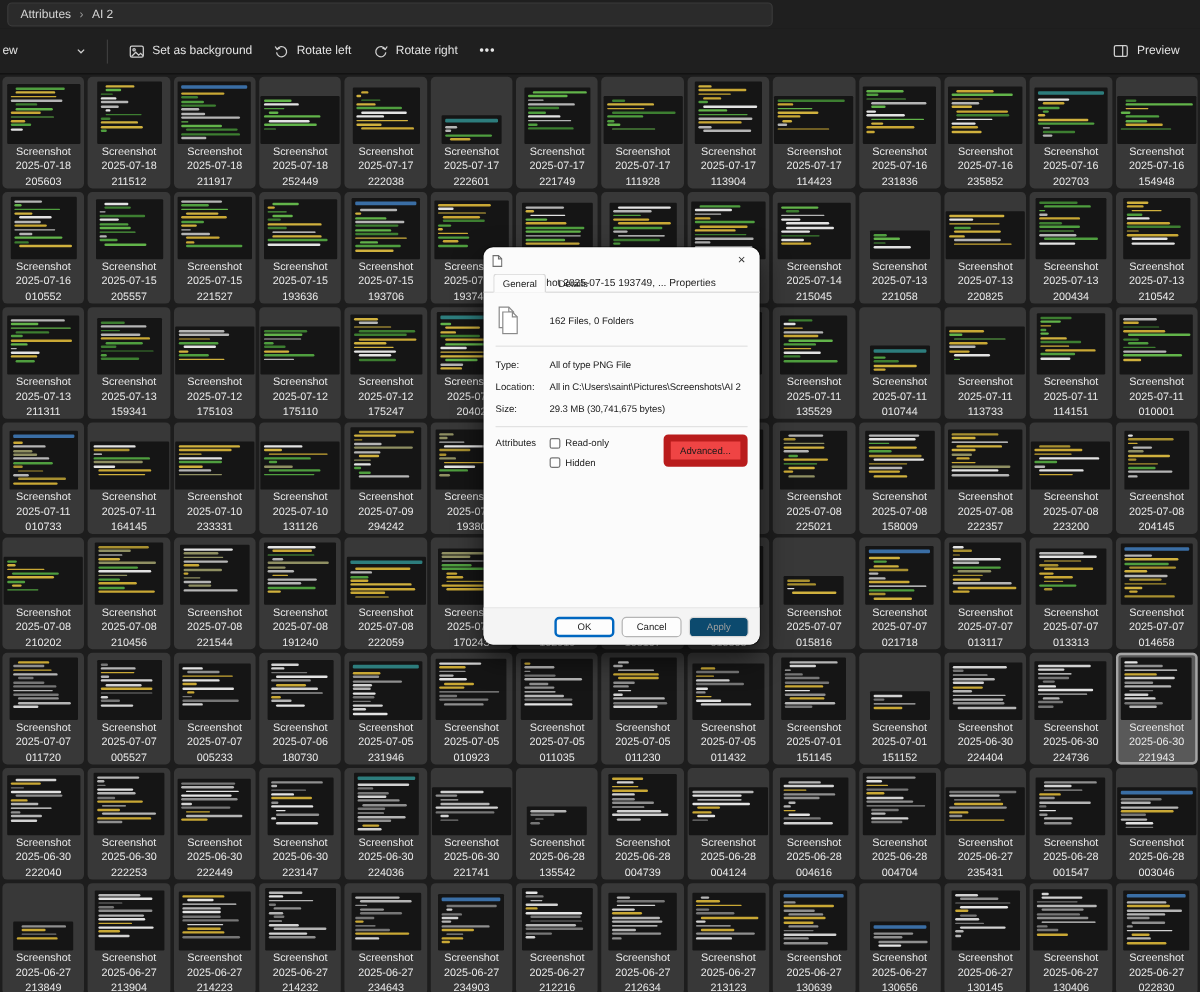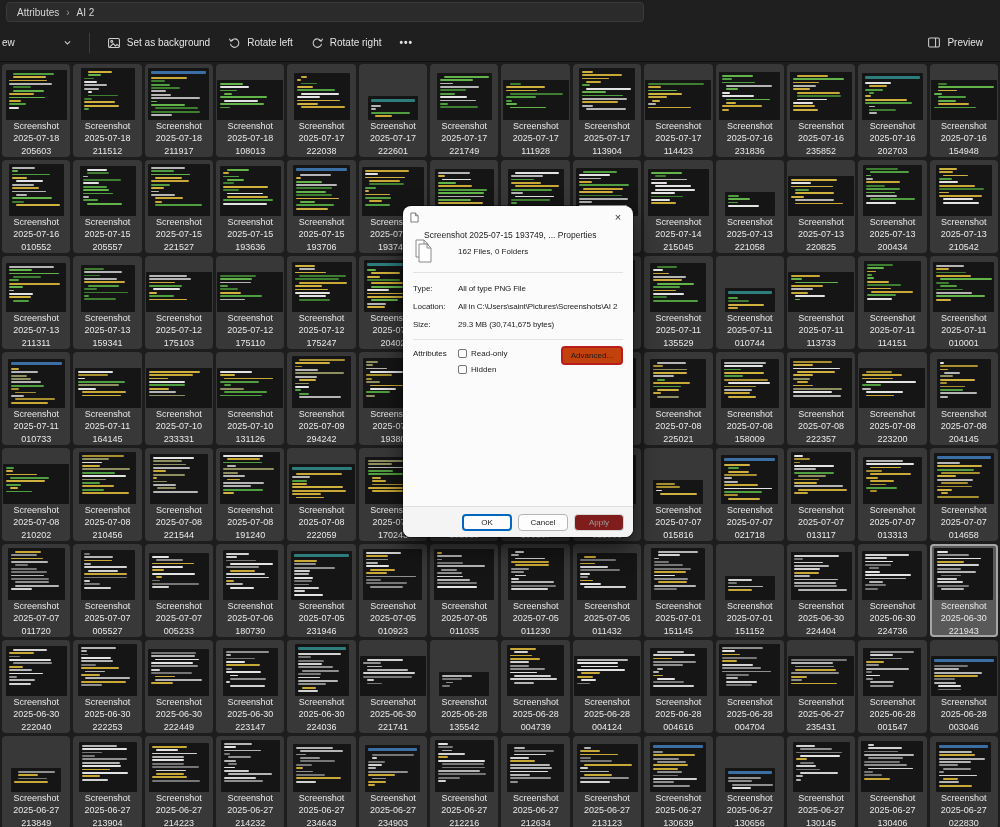--- a/index.html
+++ b/index.html
@@ -45,26 +45,26 @@
   .sum-row { display:flex; align-items:center; height:30px; }
   .sum-icon { width:45px; }
   .dlg-sep { border-top:1px solid #e2e2e2; margin:6px 0; }
   .inf-row { display:flex; margin:4.5px 0; }
   .inf-label { width:45px; flex:none; }
   .inf-value { white-space:nowrap; letter-spacing:-0.1px; }
   .attr-block { position:relative; margin-top:3px; }
   .attr-row { display:flex; align-items:center; margin-bottom:7px; }
   .attr-label { width:45px; flex:none; }
   .cb { width:9px; height:9px; border:1px solid #767676; border-radius:2px; background:#fdfdfd; margin-right:4px; flex:none; }
-  .adv-btn { position:absolute; right:0; top:-3px; padding:3px 8px; background:#c2410c; border:2px solid #b91c1c; border-radius:4px; }
+  .adv-btn { position:absolute; right:0; top:-3px; padding:3px 8px; background:#ef4444; border:6px solid #b91c1c; border-radius:4px; }
   .hidden-row { margin-left:45px; }
   .dlg-footer { height:31px; background:#f4f4f4; border-top:1px solid #e0e0e0; border-radius:0 0 8px 8px; display:flex; align-items:center; justify-content:flex-end; gap:6px; padding:0 9px; }
   .dlg-btn { min-width:50px; text-align:center; padding:3px 6px; background:#fdfdfd; border:1px solid #b5b5b5; border-radius:4px; }
   .dlg-btn.primary { border:2px solid #0067c0; padding:2px 5px; }
-  .dlg-btn.disabled { color:#9d9d9d; border-color:#d8d8d8; background:#7f1d1d; }
+  .dlg-btn.disabled { color:#9d9d9d; border-color:#d8d8d8; background:#0c4a6e; }
 </style>
 </head>
 <body>
 
 <div class="topbar">
   <div class="field addressbar">
     <span class="crumb">Attributes</span>
     <span class="crumb-chev">›</span>
     <span class="crumb">AI 2</span>
   </div>
@@ -194,21 +194,21 @@
           <div class="ln" style="width: 28.3857%; background: rgb(79, 158, 63);"></div>
           <div class="ln" style="width: 13.2214%; background: rgb(98, 180, 74); margin-left: 4px;"></div>
           <div class="ln" style="width: 77.4848%; background: rgb(98, 180, 74);"></div>
           <div class="ln" style="width: 56.8087%; background: rgb(227, 227, 227); margin-left: 4px;"></div>
           <div class="ln" style="width: 72.4946%; background: rgb(98, 180, 74);"></div>
           <div class="ln" style="width: 16.0009%; background: rgb(79, 158, 63);"></div>
         </div>
       </div>
       <div class="tlabel">Screenshot</div>
       <div class="tlabel">2025-07-18</div>
-      <div class="tlabel">108013</div>
+      <div class="tlabel">252449</div>
     </div>
     <div class="tile">
       <div class="thumbwrap">
         <div class="thumb" style="width: 56px; height: 47px;">
           <div class="ln" style="width: 12.9734%; background: rgb(201, 168, 53); margin-left: 4px;"></div>
           <div class="ln" style="width: 8.33512%; background: rgb(208, 177, 62);"></div>
           <div class="ln" style="width: 32.8073%; background: rgb(61, 126, 49); margin-left: 4px;"></div>
           <div class="ln" style="width: 32.9127%; background: rgb(208, 177, 62);"></div>
           <div class="ln" style="width: 75.9583%; background: rgb(79, 158, 63);"></div>
           <div class="ln" style="width: 75.9007%; background: rgb(227, 227, 227); margin-left: 4px;"></div>
@@ -2273,20 +2273,24 @@
   <div class="dlg-titlebar">
     <span>
       <svg class="icn" width="9" height="11" viewBox="0 0 10 12" fill="#fff" stroke="#6f6f6f" stroke-width="1">
         <path d="M1 1 h5 l3 3 v7 h-8 z"></path>
           <path d="M6 1 v3 h3" fill="none"></path>
       </svg>
     </span>
     <span class="dlg-title">Screenshot 2025-07-15 193749, ... Properties</span>
     <span class="dlg-close">×</span>
   </div>
+  <div class="dlg-tabs">
+    <span class="tab active">General</span>
+    <span class="tab">Details</span>
+  </div>
   <div class="dlg-body">
     <div class="sum-row">
       <span class="sum-icon">
         <svg class="icn" width="20" height="24" viewBox="0 0 20 24" fill="#fff" stroke="#8a8a8a" stroke-width="1">
           <path d="M3 1 h8 l4 4 v13 h-12 z"></path>
             <path d="M11 1 v4 h4" fill="none"></path>
           <path d="M6 5 h8 l4 4 v14 h-12 z"></path>
             <path d="M14 5 v4 h4" fill="none"></path>
         </svg>
       </span>

